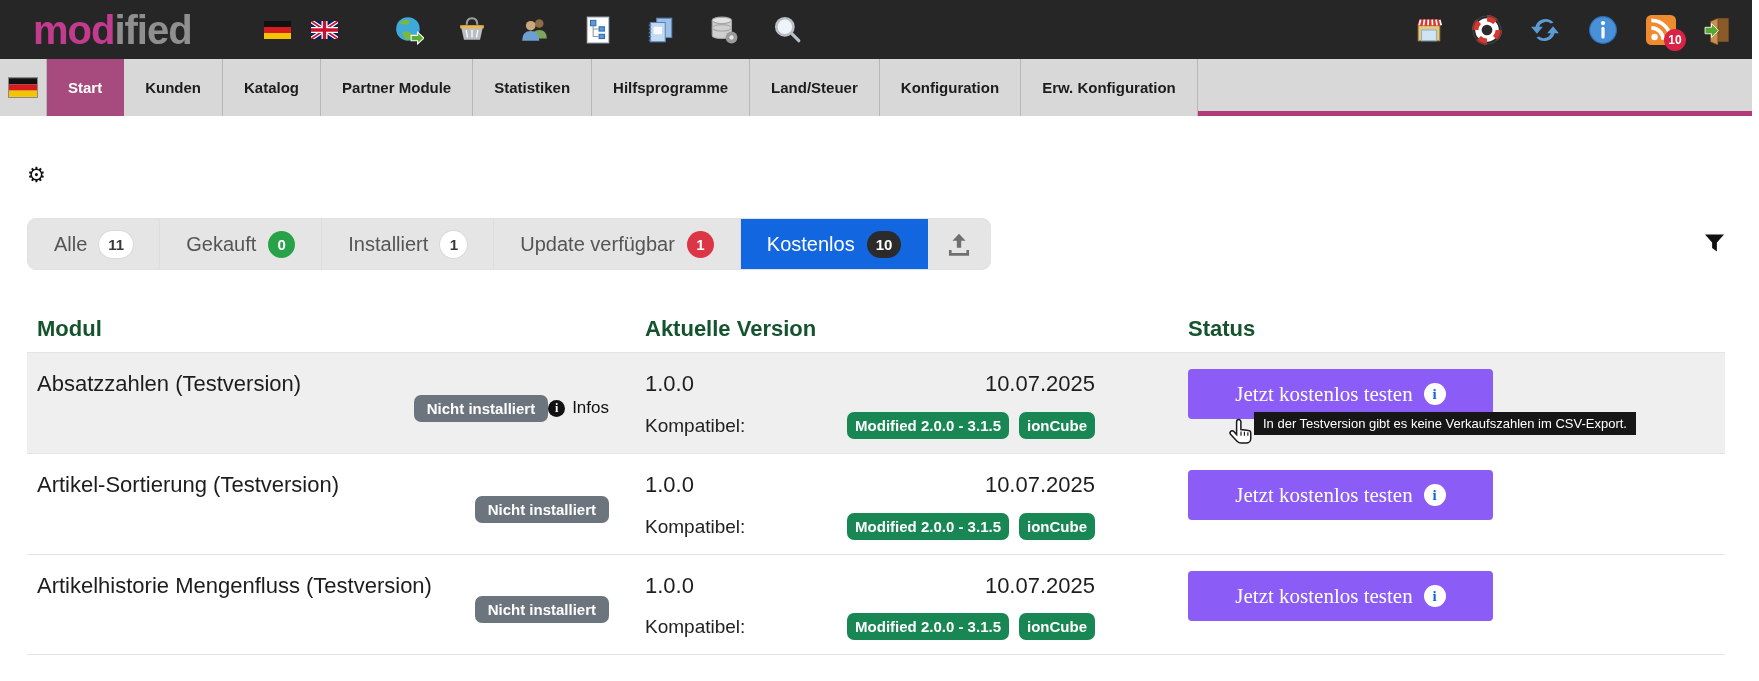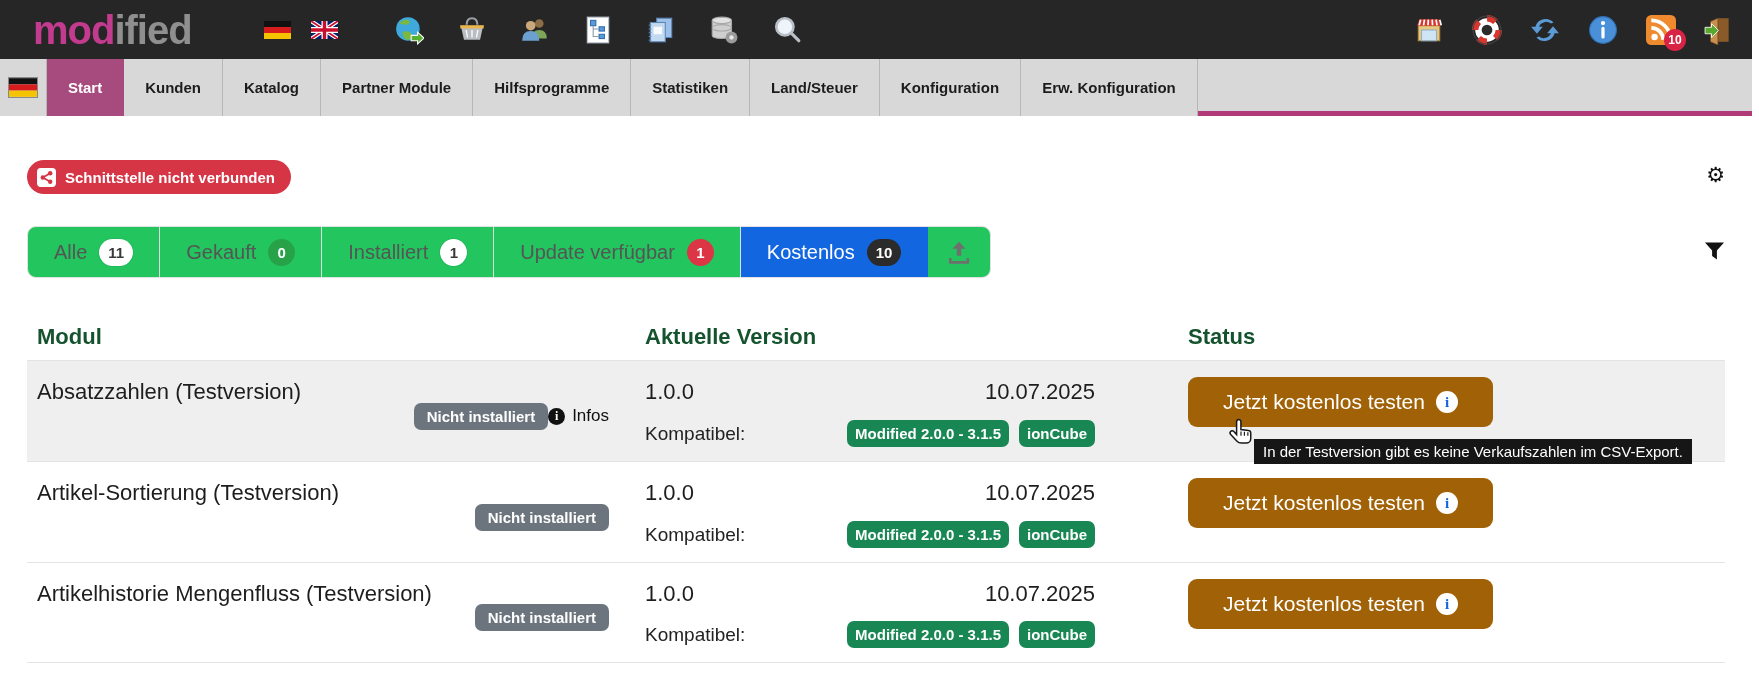--- a/index.html
+++ b/index.html
@@ -32,21 +32,21 @@
   
   .content { position:relative; padding:0 27px; }
 
   .alert-row { display:flex; align-items:flex-start; justify-content:space-between; margin-top:44px; }
   .alert-badge { display:inline-flex; align-items:center; gap:9px; background:#d63546; color:#fff; font-size:15px; font-weight:bold; height:34px; border-radius:17px; padding:0 16px 0 10px; cursor:pointer; }
   .alert-badge svg { width:19px; height:19px; }
   .gear { font-size:21px; color:#111; cursor:pointer; line-height:1; margin-top:4px; }
   .gear::before { content:"\2699"; font-family:"DejaVu Sans",sans-serif; }
 
   .filter-row { display:flex; align-items:center; justify-content:space-between; margin-top:32px; }
-  .seg { display:inline-flex; border:1px solid #e2e2e2; border-radius:9px; overflow:hidden; background:#22c55e; height:52px; }
+  .seg { display:inline-flex; border:1px solid #e2e2e2; border-radius:9px; overflow:hidden; background:#e5e5e5; height:52px; }
   .seg-tab { display:flex; align-items:center; gap:12px; padding:0 26px; font-size:20px; color:#555; border-right:1px solid #ddd; cursor:pointer; white-space:nowrap; }
   .seg-tab:last-child { border-right:none; }
   .seg-tab.active { background:#1266e0; color:#fff; border-right-color:#1266e0; }
   .pill { font-size:15px; font-weight:bold; height:27px; min-width:27px; border-radius:14px; display:flex; align-items:center; justify-content:center; padding:0 9px; }
   .pill.light { background:#fff; color:#3a3a3a; box-shadow:0 0 0 1px rgba(0,0,0,.05); }
   .pill.green { background:#28a249; color:#fff; }
   .pill.red   { background:#dc3545; color:#fff; }
   .pill.dark  { background:#2b2b2b; color:#fff; }
   .seg-upload { display:flex; align-items:center; justify-content:center; width:62px; cursor:pointer; }
   .seg-upload svg { width:24px; height:24px; }
@@ -67,24 +67,24 @@
   .infos { display:inline-flex; align-items:center; gap:7px; font-size:17px; color:#111; cursor:pointer; }
   .i-dark { width:17px; height:17px; border-radius:50%; background:#111; color:#fff; font-size:12px; font-weight:bold; display:inline-flex; align-items:center; justify-content:center; font-family:"Liberation Serif","DejaVu Serif",serif; }
   .i-dark::before { content:"i"; }
   .c2 { display:flex; flex-direction:column; justify-content:space-between; }
   .c2-top { display:flex; justify-content:space-between; font-size:22px; color:#1d1d1d; padding-top:4px; }
   .c2-bottom { display:flex; justify-content:space-between; align-items:center; margin-top:10px; }
   .kompat { font-size:19px; color:#222; }
   .gbadges { display:flex; gap:10px; }
   .badge-green { background:#198754; color:#fff; font-size:15px; font-weight:bold; border-radius:7px; padding:5px 8px; white-space:nowrap; }
   .c3 { margin-left:93px; position:relative; }
-  .btn-test { display:inline-flex; align-items:center; justify-content:center; gap:11px; width:305px; height:50px; background:#a16207; border:none; border-radius:9px; color:#fff; font-size:21px; font-family:Liberation Sans, sans-serif; cursor:pointer; margin-top:2px; }
+  .btn-test { display:inline-flex; align-items:center; justify-content:center; gap:11px; width:305px; height:50px; background:#8b5cf6; border:none; border-radius:4px; color:#fff; font-size:21px; font-family:Liberation Serif, serif; cursor:pointer; margin-top:2px; }
   .i-light { width:22px; height:22px; border-radius:50%; background:#fff; color:#1266e0; font-size:15px; font-weight:bold; display:inline-flex; align-items:center; justify-content:center; font-family:"Liberation Serif","DejaVu Serif",serif; }
   .i-light::before { content:"i"; }
-  .tooltip { position:absolute; left:66px; top:64px; background:#161616; color:#fff; font-size:15px; padding:4px 9px; white-space:nowrap; z-index:5; }
+  .tooltip { position:absolute; left:66px; top:45px; background:#161616; color:#fff; font-size:13px; padding:4px 9px; white-space:nowrap; z-index:5; }
   .cursor { position:absolute; left:1228px; top:418px; width:26px; height:30px; z-index:9; pointer-events:none; }
 </style>
 </head>
 <body>
 
 <div id="app">
 
   <div class="topbar">
     <div class="logo"><span class="p1">mod</span><span class="p2">ified</span></div>
 
@@ -215,41 +215,31 @@
         <svg viewBox="0 0 27 18">
           <rect width="27" height="6" fill="#111"></rect>
           <rect y="6" width="27" height="6" fill="#d61c1c"></rect>
           <rect y="12" width="27" height="6" fill="#f5c400"></rect>
         </svg>
       </span>
     <div class="nav-tab active">Start</div>
     <div class="nav-tab">Kunden</div>
     <div class="nav-tab">Katalog</div>
     <div class="nav-tab">Partner Module</div>
+    <div class="nav-tab">Statistiken</div>
     <div class="nav-tab">Hilfsprogramme</div>
-    <div class="nav-tab">Statistiken</div>
     <div class="nav-tab">Land/Steuer</div>
     <div class="nav-tab">Konfiguration</div>
     <div class="nav-tab">Erw. Konfiguration</div>
     <div class="nav-fill"></div>
   </div>
 
   <div class="content">
 
     <div class="alert-row">
-      <span class="alert-badge">
-        <svg viewBox="0 0 18 18">
-            <rect width="18" height="18" rx="3.5" fill="#fff"></rect>
-            <path d="M12.5 5 L5.5 9 l7 4" stroke="#d63546" stroke-width="1.6" fill="none"></path>
-            <circle cx="12.5" cy="5" r="2.1" fill="#d63546"></circle>
-            <circle cx="5.5" cy="9" r="2.1" fill="#d63546"></circle>
-            <circle cx="12.5" cy="13" r="2.1" fill="#d63546"></circle>
-          </svg>
-        <span>Schnittstelle nicht verbunden</span>
-      </span>
       <span class="gear"></span>
     </div>
 
     <div class="filter-row">
       <div class="seg">
         <div class="seg-tab">
             <span>Alle</span>
             <span class="pill light">11</span>
           </div>
         <div class="seg-tab">

